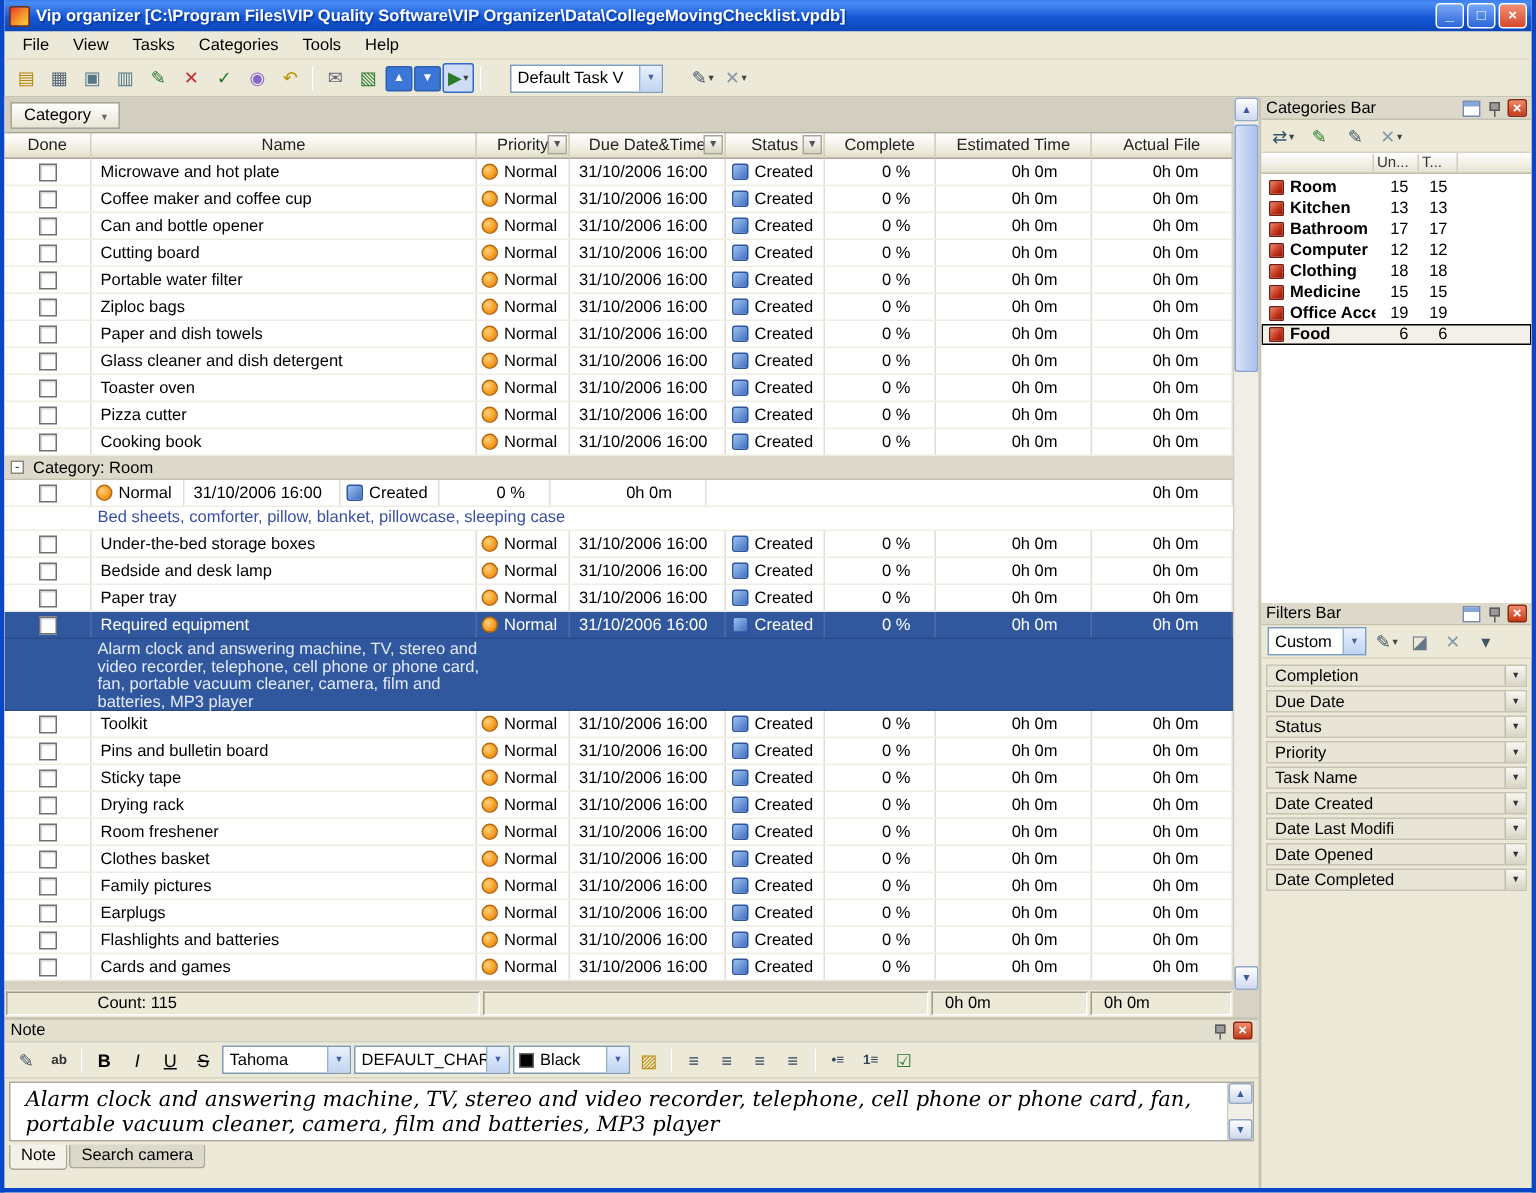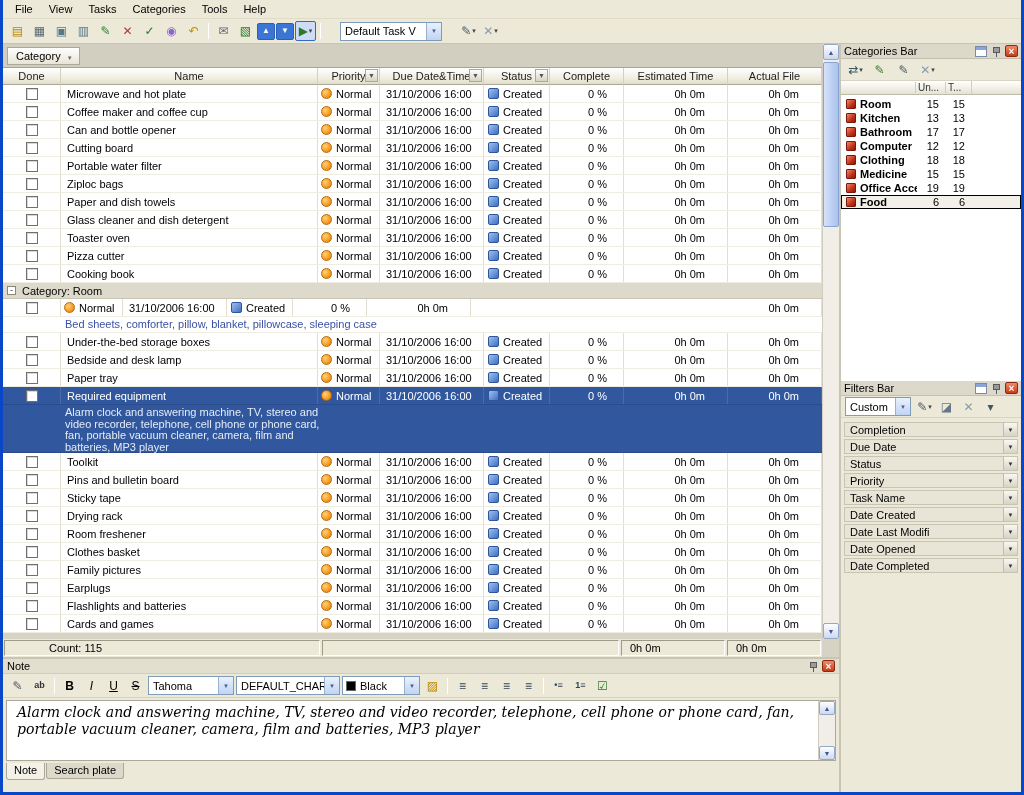--- a/index.html
+++ b/index.html
@@ -72,21 +72,21 @@
   .row.sel .cell{border-right-color:#4a6aa8}
   .grow{height:16px;display:flex;align-items:center;gap:6px;padding-left:4px;background:#dedacb;border-bottom:1px solid #c9c5b5}
   .minus{width:9px;height:9px;flex:none;background:#fff;border:1px solid #8a867a;font-size:9px;line-height:7px;text-align:center;color:#333}
   .nrow{background:#fff;border-bottom:1px solid #efede2;padding:1px 8px 2px 62px;color:#3a50a3;font-size:11px;line-height:12px}
   .nrow .ntext{display:block}
   .nrow.sel{background:#31589e;color:#e4ebf7;border-bottom-color:#2a4c8a;height:48px;padding-top:2px}
   .nrow.sel .ntext{width:272px;line-height:11.5px}
   .grid-filler{flex:1;background:#d6d2c4}
   .grid-status{height:18px;flex:none;width:819px;background:#ece9d8;display:flex;gap:2px;padding:1px 1px}
   .seg{border:1px solid;border-color:#9d9a87 #fff #fff #9d9a87;display:flex;align-items:center;padding-left:8px;overflow:hidden}
-  .seg-count{width:316px;padding-left:44px}
+  .seg-count{width:316px;padding-left:60px}
   .seg-mid{flex:1}
   .seg-est{width:104px}
   .seg-act{width:94px}
 
   
   .vscroll{width:17px;flex:none;display:flex;flex-direction:column;background:#f0eee4;border-left:1px solid #d0ccc0}
   .sarrow{height:16px;flex:none;background:linear-gradient(#fdfefe,#cfd8ee);border:1px solid #96a8c8;border-radius:2px;
     display:flex;align-items:center;justify-content:center;color:#3a5a9c}
   .sarrow.up::after{content:"▲";font-size:7px}
   .sarrow.down::after{content:"▼";font-size:7px}
@@ -145,20 +145,29 @@
   .win-icon{width:12px;height:11px;display:inline-block;flex:none;border:1px solid #7a8aa8;background:#fff;position:relative}
   .win-icon::before{content:"";position:absolute;left:0;top:0;right:0;height:3px;background:#88a6d8}
   .x-icon{width:13px;height:12px;display:inline-block;flex:none;background:linear-gradient(#ef8a6a,#c83a18);border:1px solid #8a2a10;border-radius:2px;position:relative}
   .x-icon::before{content:"×";position:absolute;inset:0;text-align:center;font-size:10px;font-weight:bold;line-height:11px;color:#fff}
 </style>
 </head>
 <body>
 
 <div class="window" data-name="app-window">
 
+  <div class="titlebar" data-name="title-bar">
+    <span class="title-icon" data-name="app-icon"></span>
+    <span class="title-text" data-name="window-title">Vip organizer [C:\Program Files\VIP Quality Software\VIP Organizer\Data\CollegeMovingChecklist.vpdb]</span>
+    <span class="title-btns" data-name="window-controls">
+        <span class="tbtn" data-name="minimize-button">_</span>
+        <span class="tbtn" data-name="maximize-button">□</span>
+        <span class="tbtn" data-name="close-button">×</span>
+      </span>
+  </div>
 
   <div class="menubar" data-name="menu-bar">
       <span class="menu-item" data-name="menu-item-file">File</span>
       <span class="menu-item" data-name="menu-item-view">View</span>
       <span class="menu-item" data-name="menu-item-tasks">Tasks</span>
       <span class="menu-item" data-name="menu-item-categories">Categories</span>
       <span class="menu-item" data-name="menu-item-tools">Tools</span>
       <span class="menu-item" data-name="menu-item-help">Help</span>
     </div>
 
@@ -893,21 +902,21 @@
         <div class="np-text" data-name="note-editor-area">
           <div class="np-text-inner" data-name="note-editor">Alarm clock and answering machine, TV, stereo and video recorder, telephone, cell phone or phone card, fan, portable vacuum cleaner, camera, film and batteries, MP3 player</div>
           <div class="np-scroll" data-name="note-scrollbar">
             <div class="sarrow up" data-name="scroll-up-icon"></div>
             <div class="strack2" data-name="scrollbar-track"></div>
             <div class="sarrow down" data-name="scroll-down-icon"></div>
           </div>
         </div>
         <div class="np-tabs" data-name="note-tabs">
           <span class="tab active" data-name="tab-note">Note</span>
-          <span class="tab" data-name="tab-search-result">Search plate</span>
+          <span class="tab" data-name="tab-search-result">Search camera</span>
         </div>
         <div class="np-fill" data-name="bottom-filler"></div>
       </div>
 
     </div>
 
     <div class="right-panel" data-name="right-panel">
 
       <div class="cat-section" data-name="categories-bar">
         <div class="rp-header" data-name="categories-bar-header">

